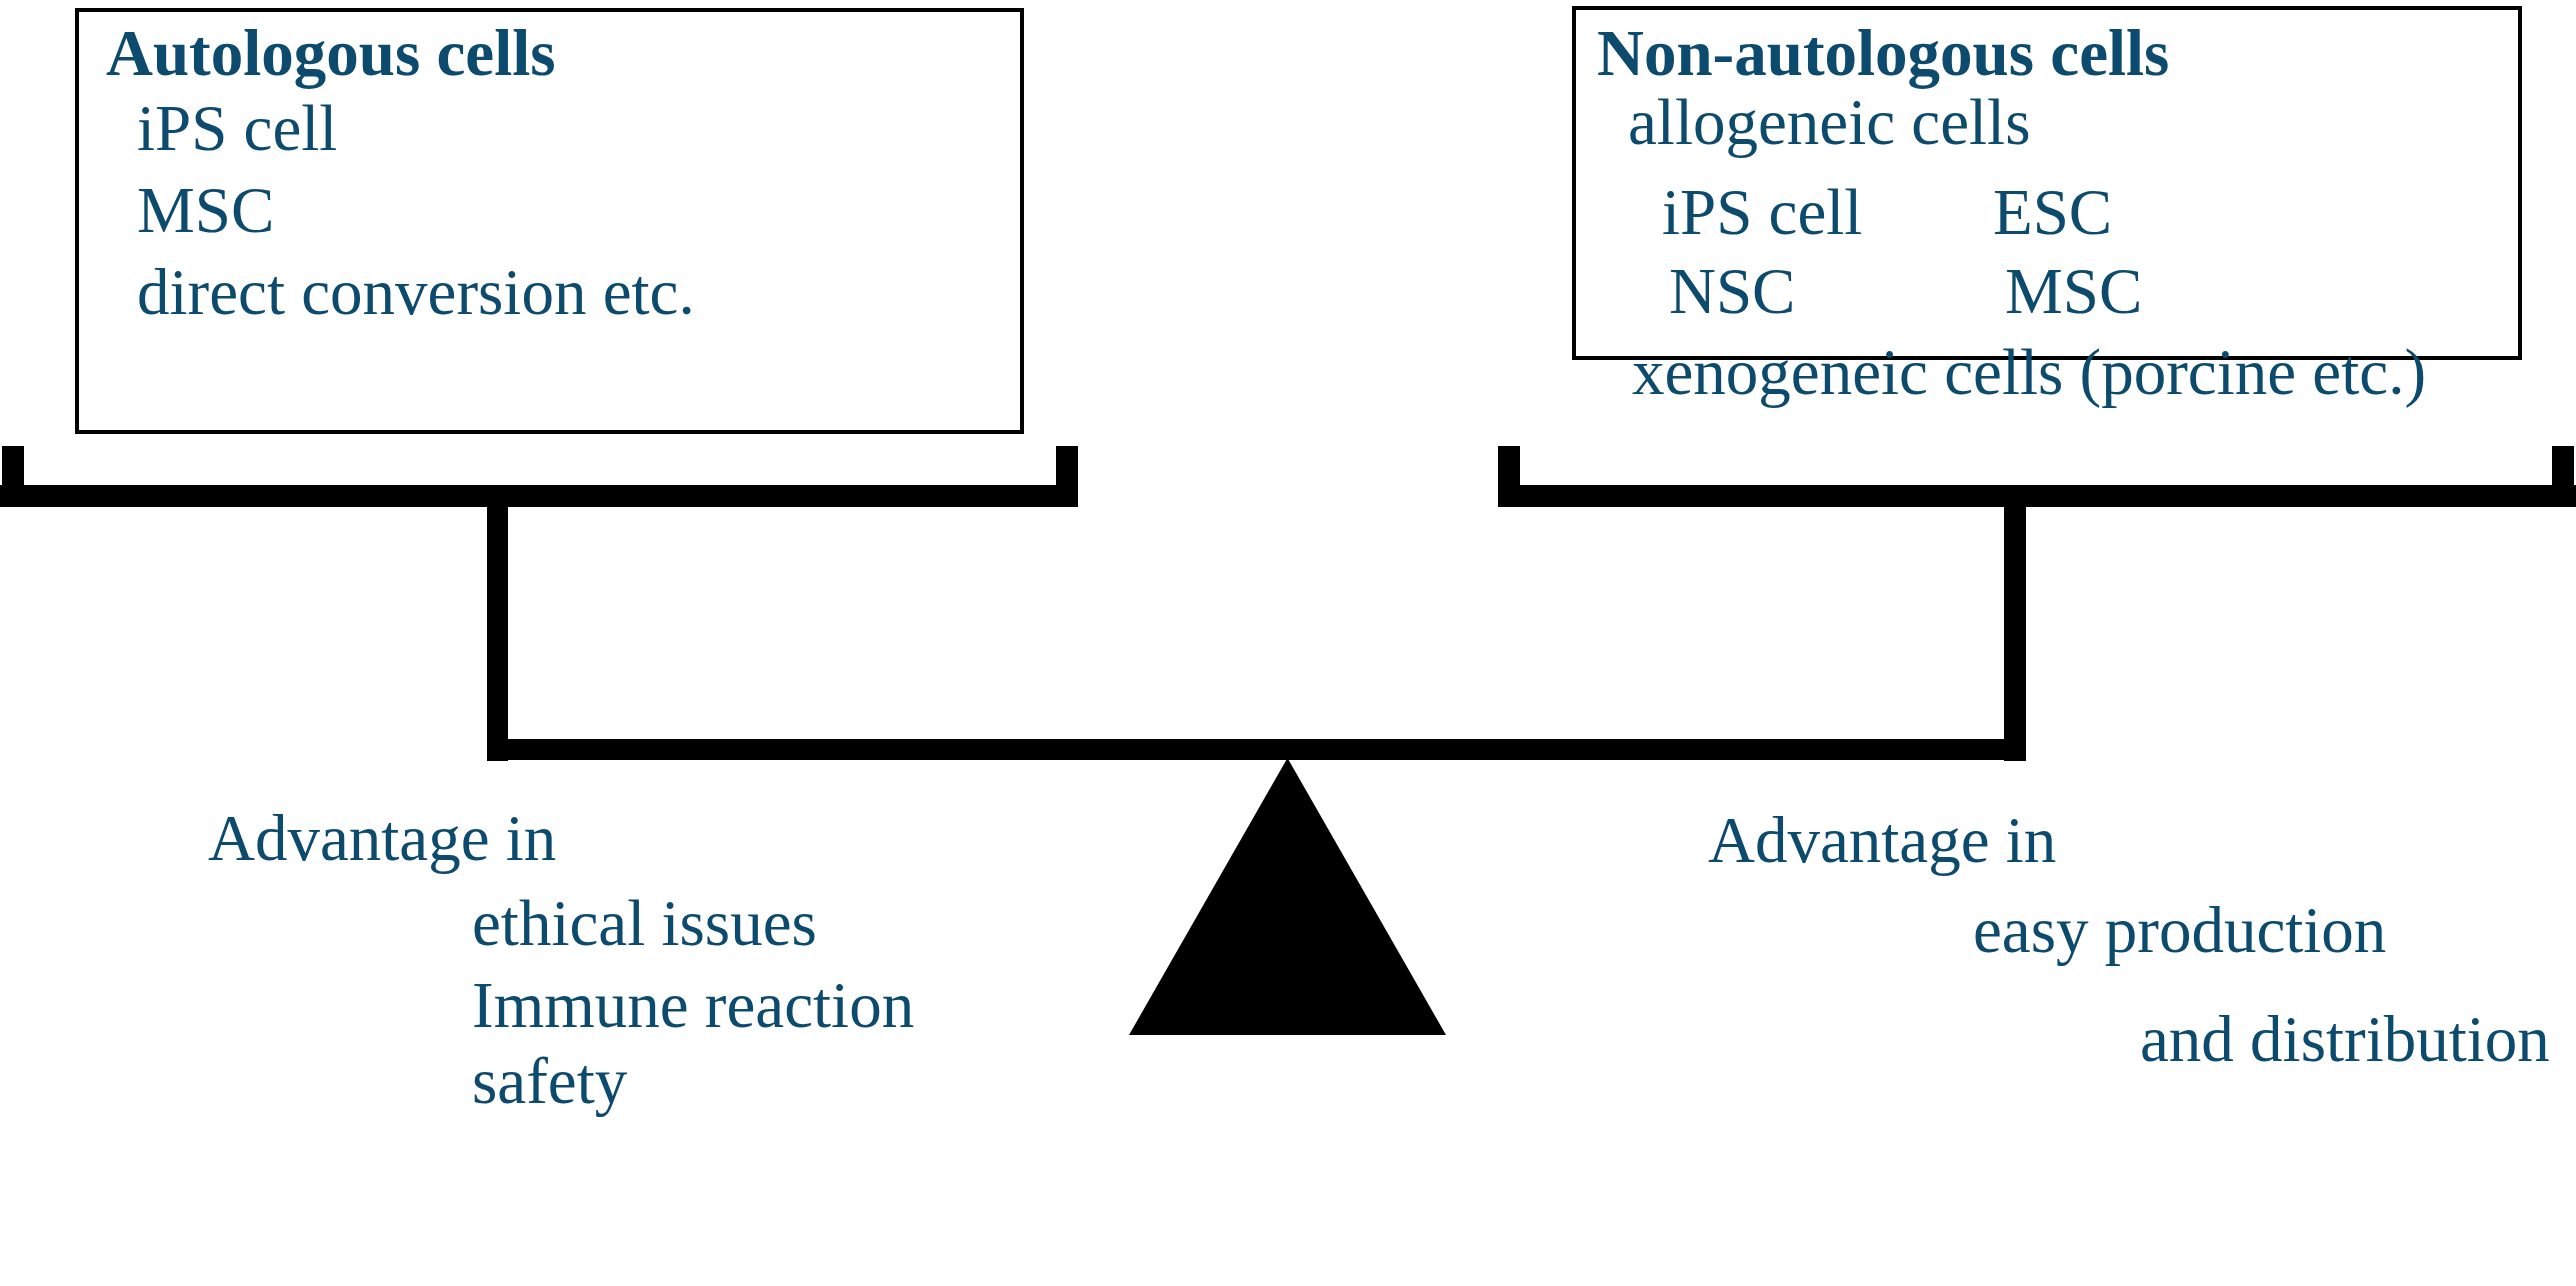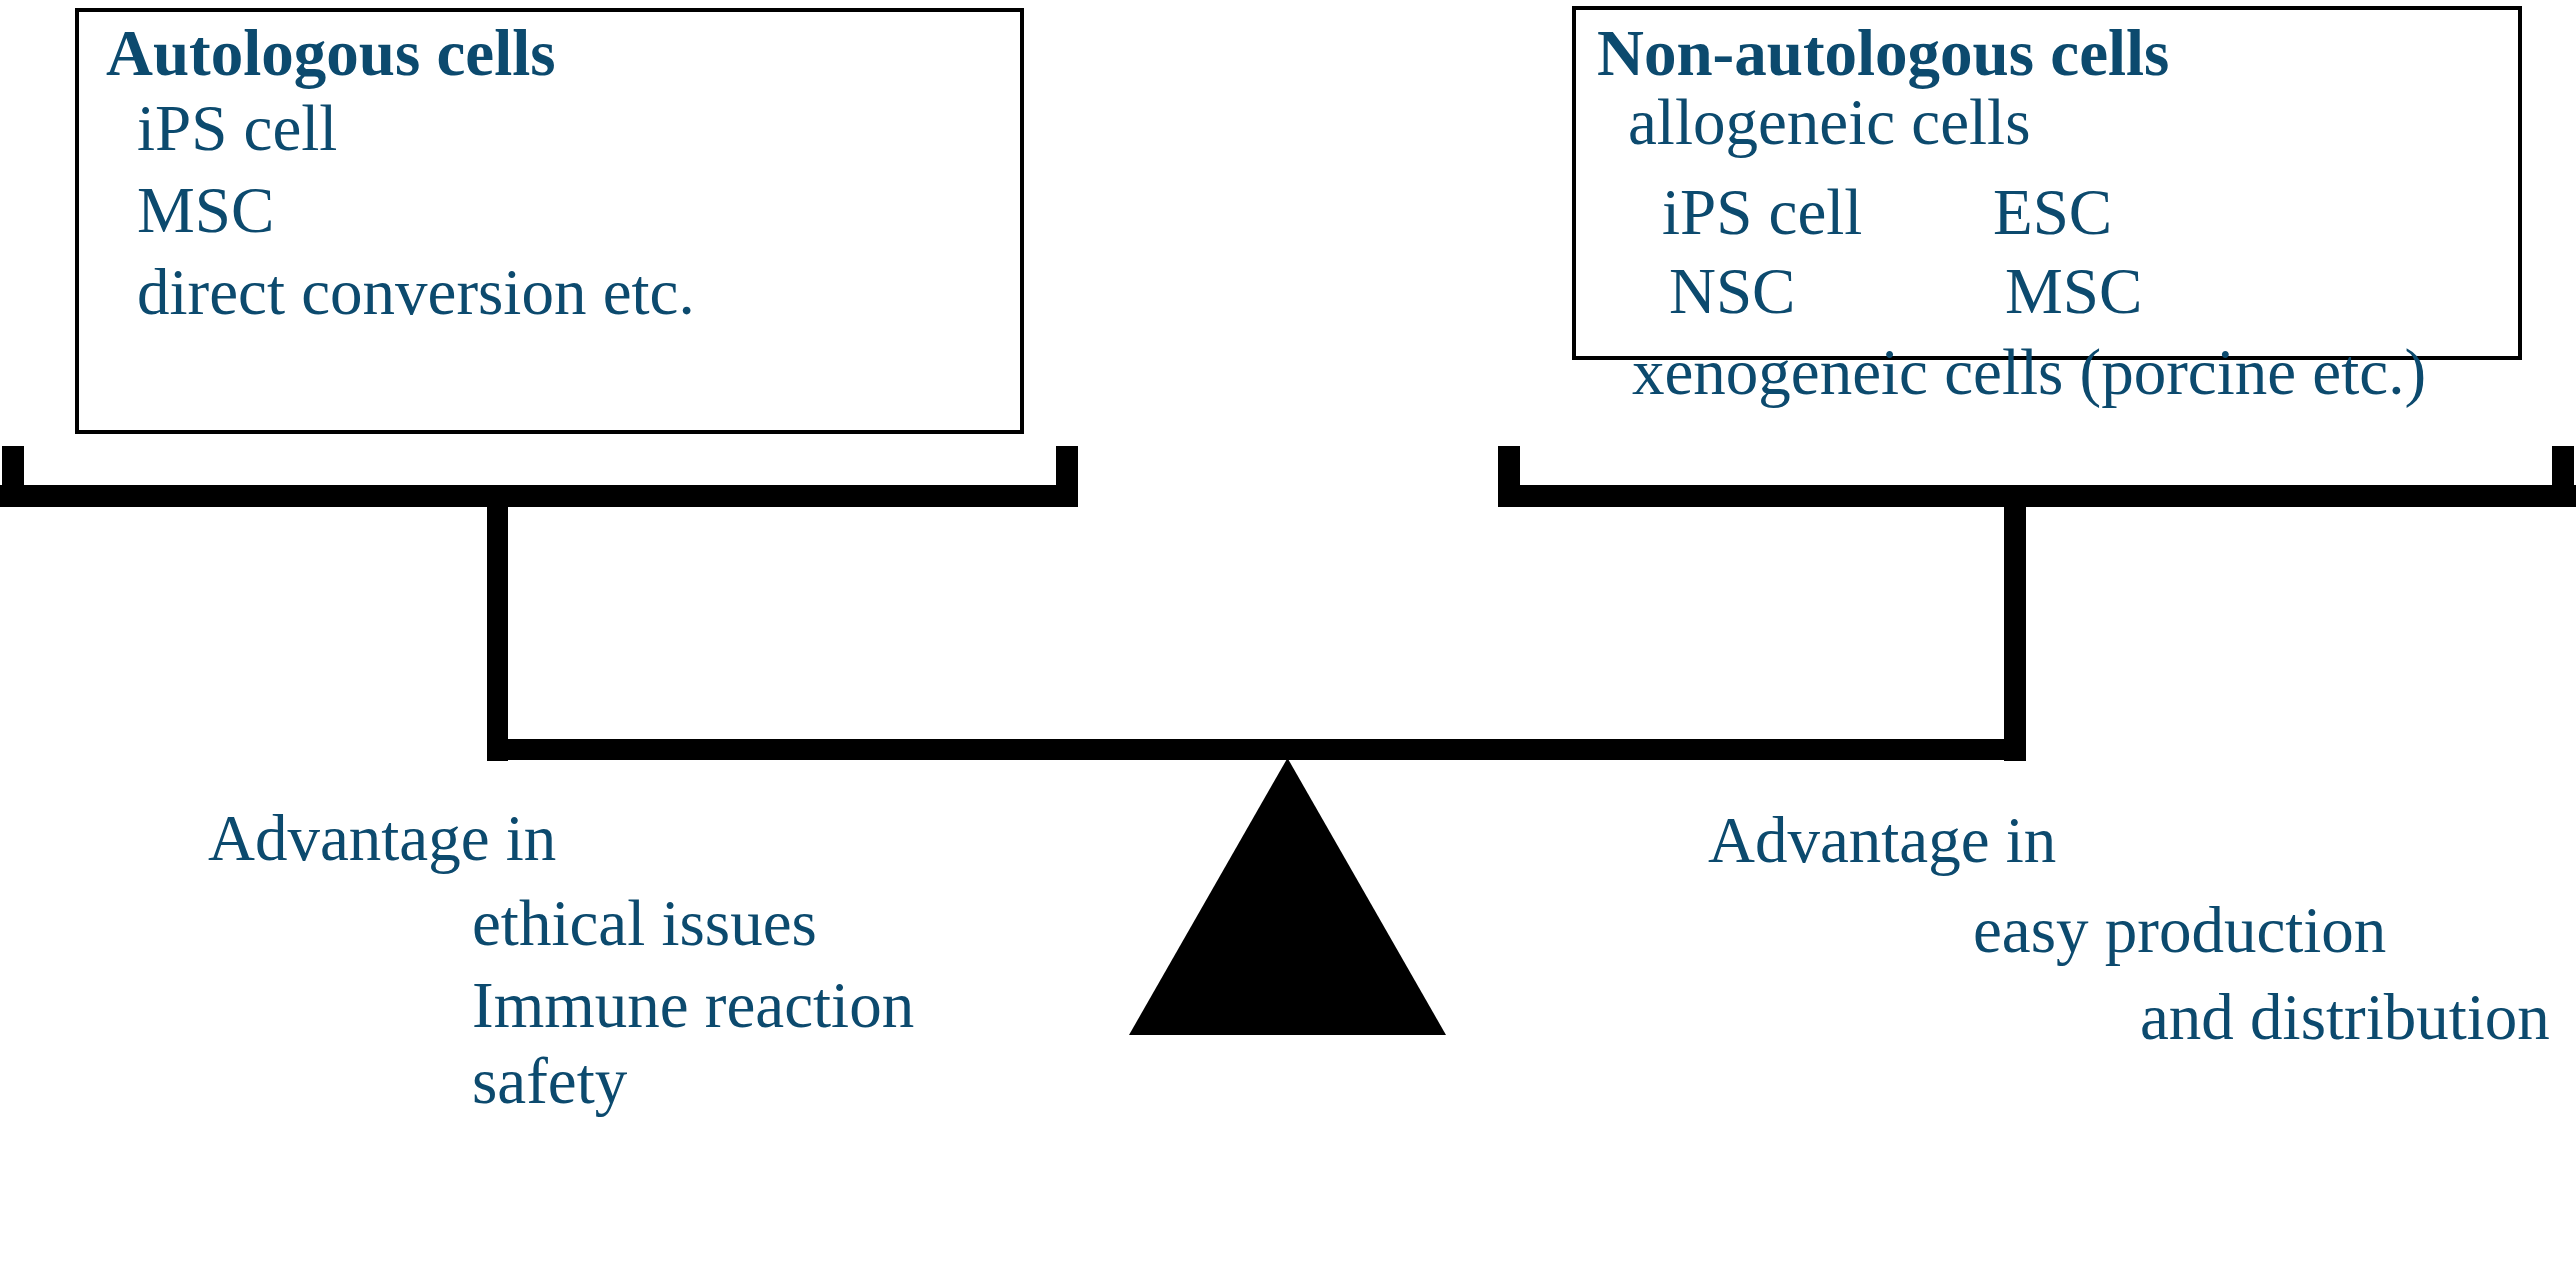--- a/index.html
+++ b/index.html
@@ -88,16 +88,16 @@
 
   <div class="fulcrum"></div>
 
   <div class="txt" style="left:208px; top:798px;">Advantage in</div>
   <div class="txt" style="left:472px; top:883px;">ethical issues</div>
   <div class="txt" style="left:472px; top:965px;">Immune reaction</div>
   <div class="txt" style="left:472px; top:1041px;">safety</div>
 
   <div class="txt" style="left:1708px; top:800px;">Advantage in</div>
   <div class="txt" style="left:1973px; top:890px;">easy production</div>
-  <div class="txt" style="left:2140px; top:977px;">and distribution</div>
+  <div class="txt" style="left:2140px; top:999px;">and distribution</div>
 
 </div>
 
 
 </body></html>

